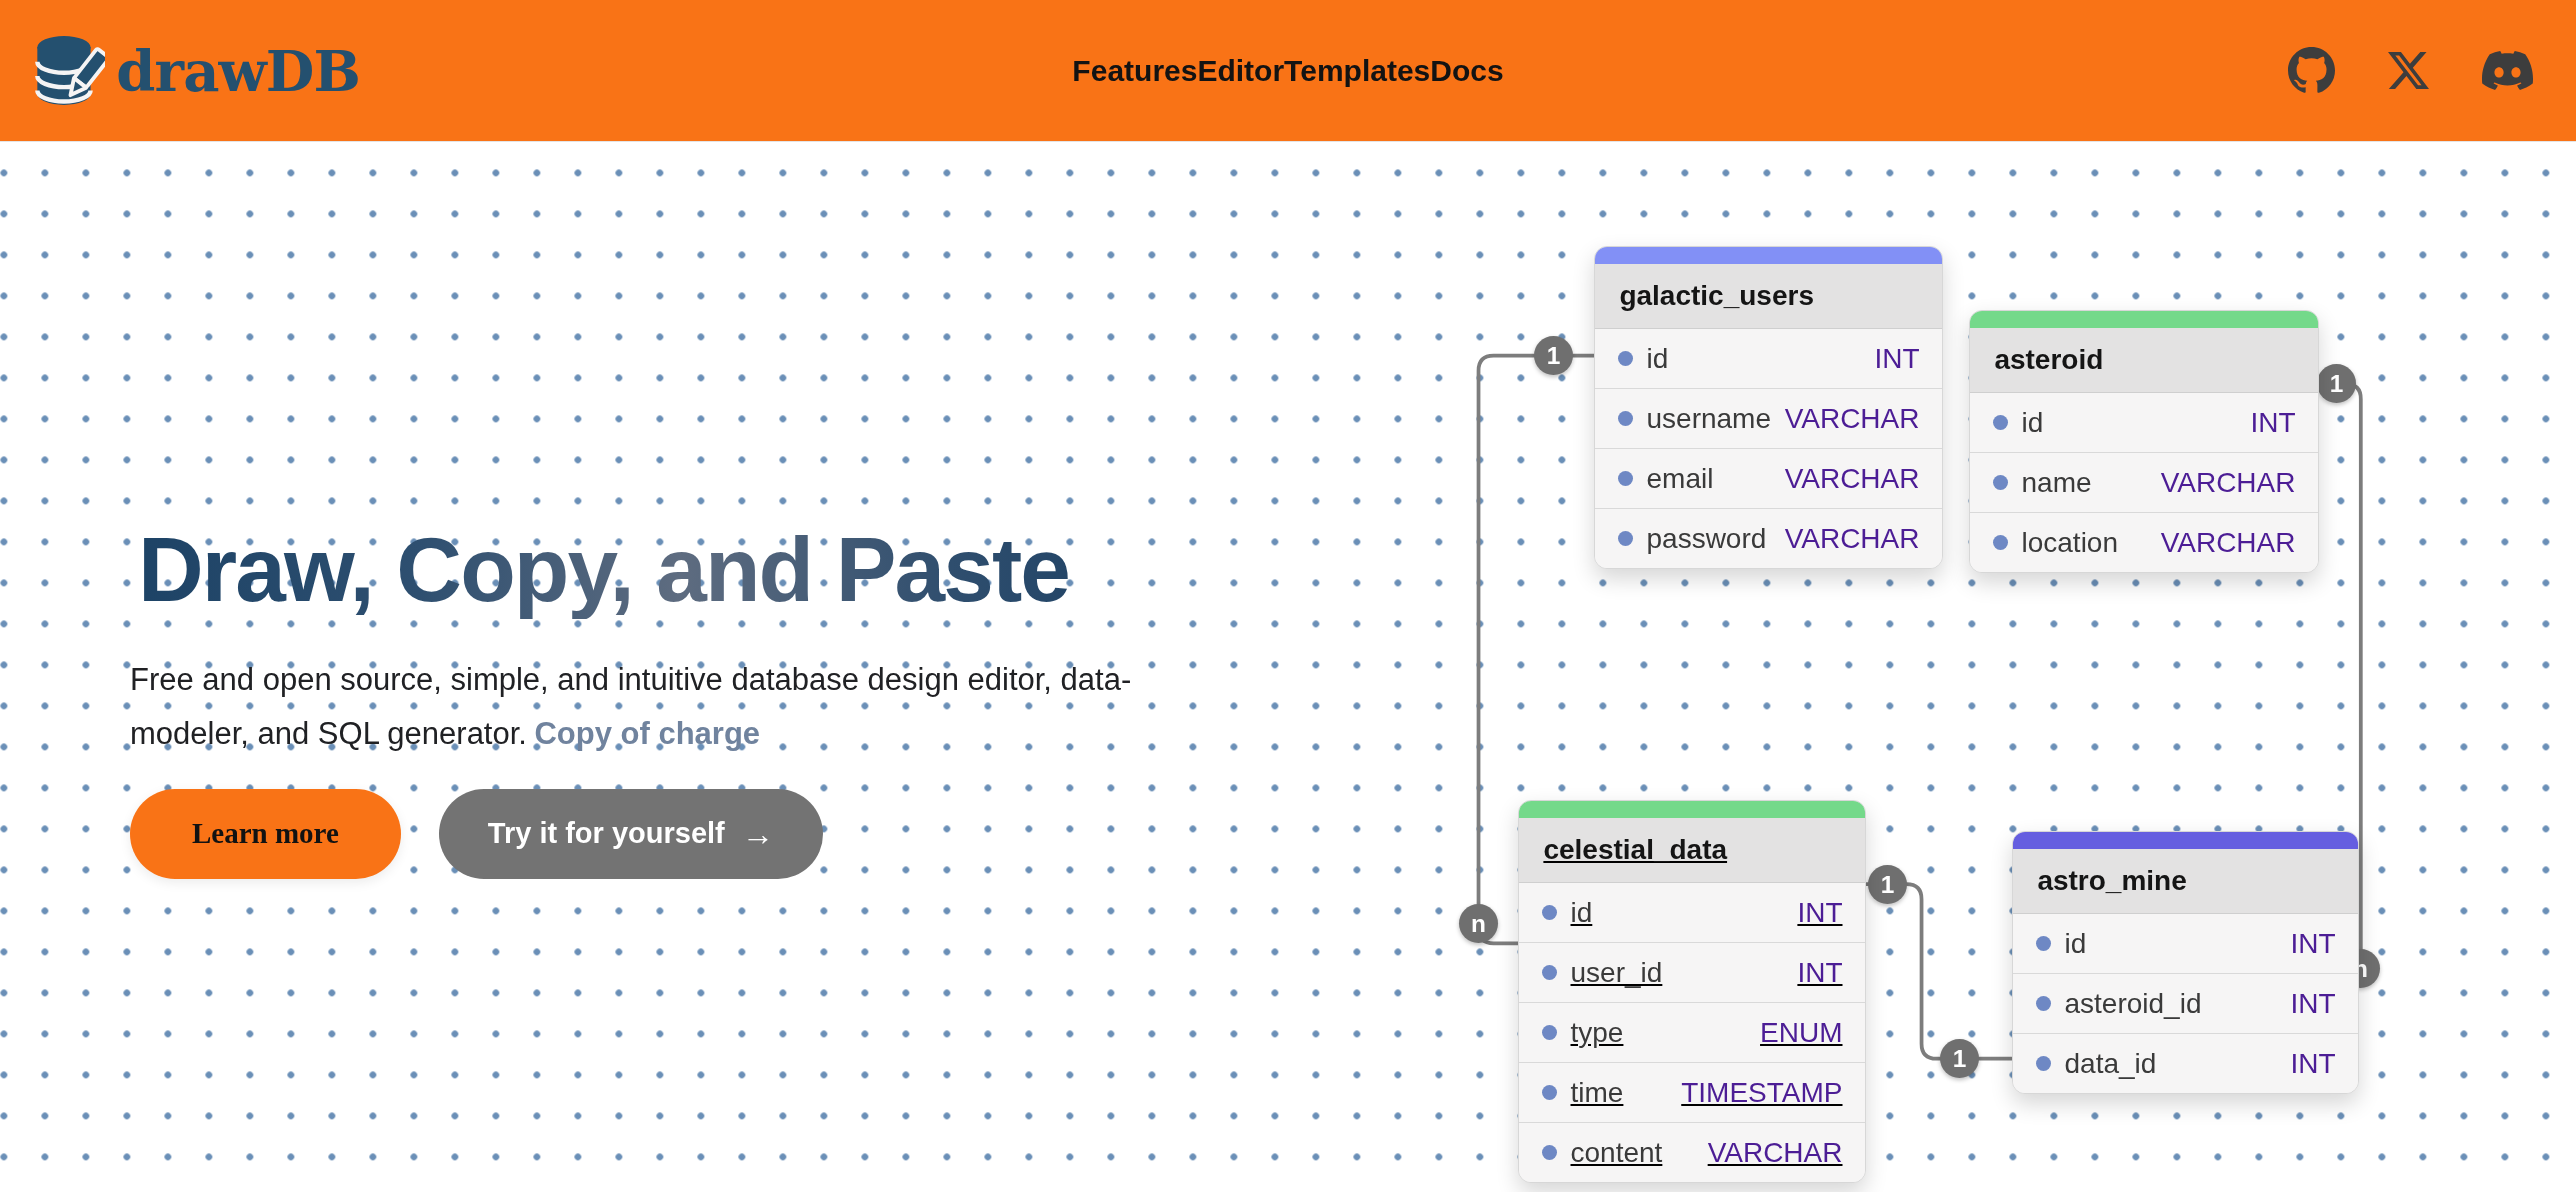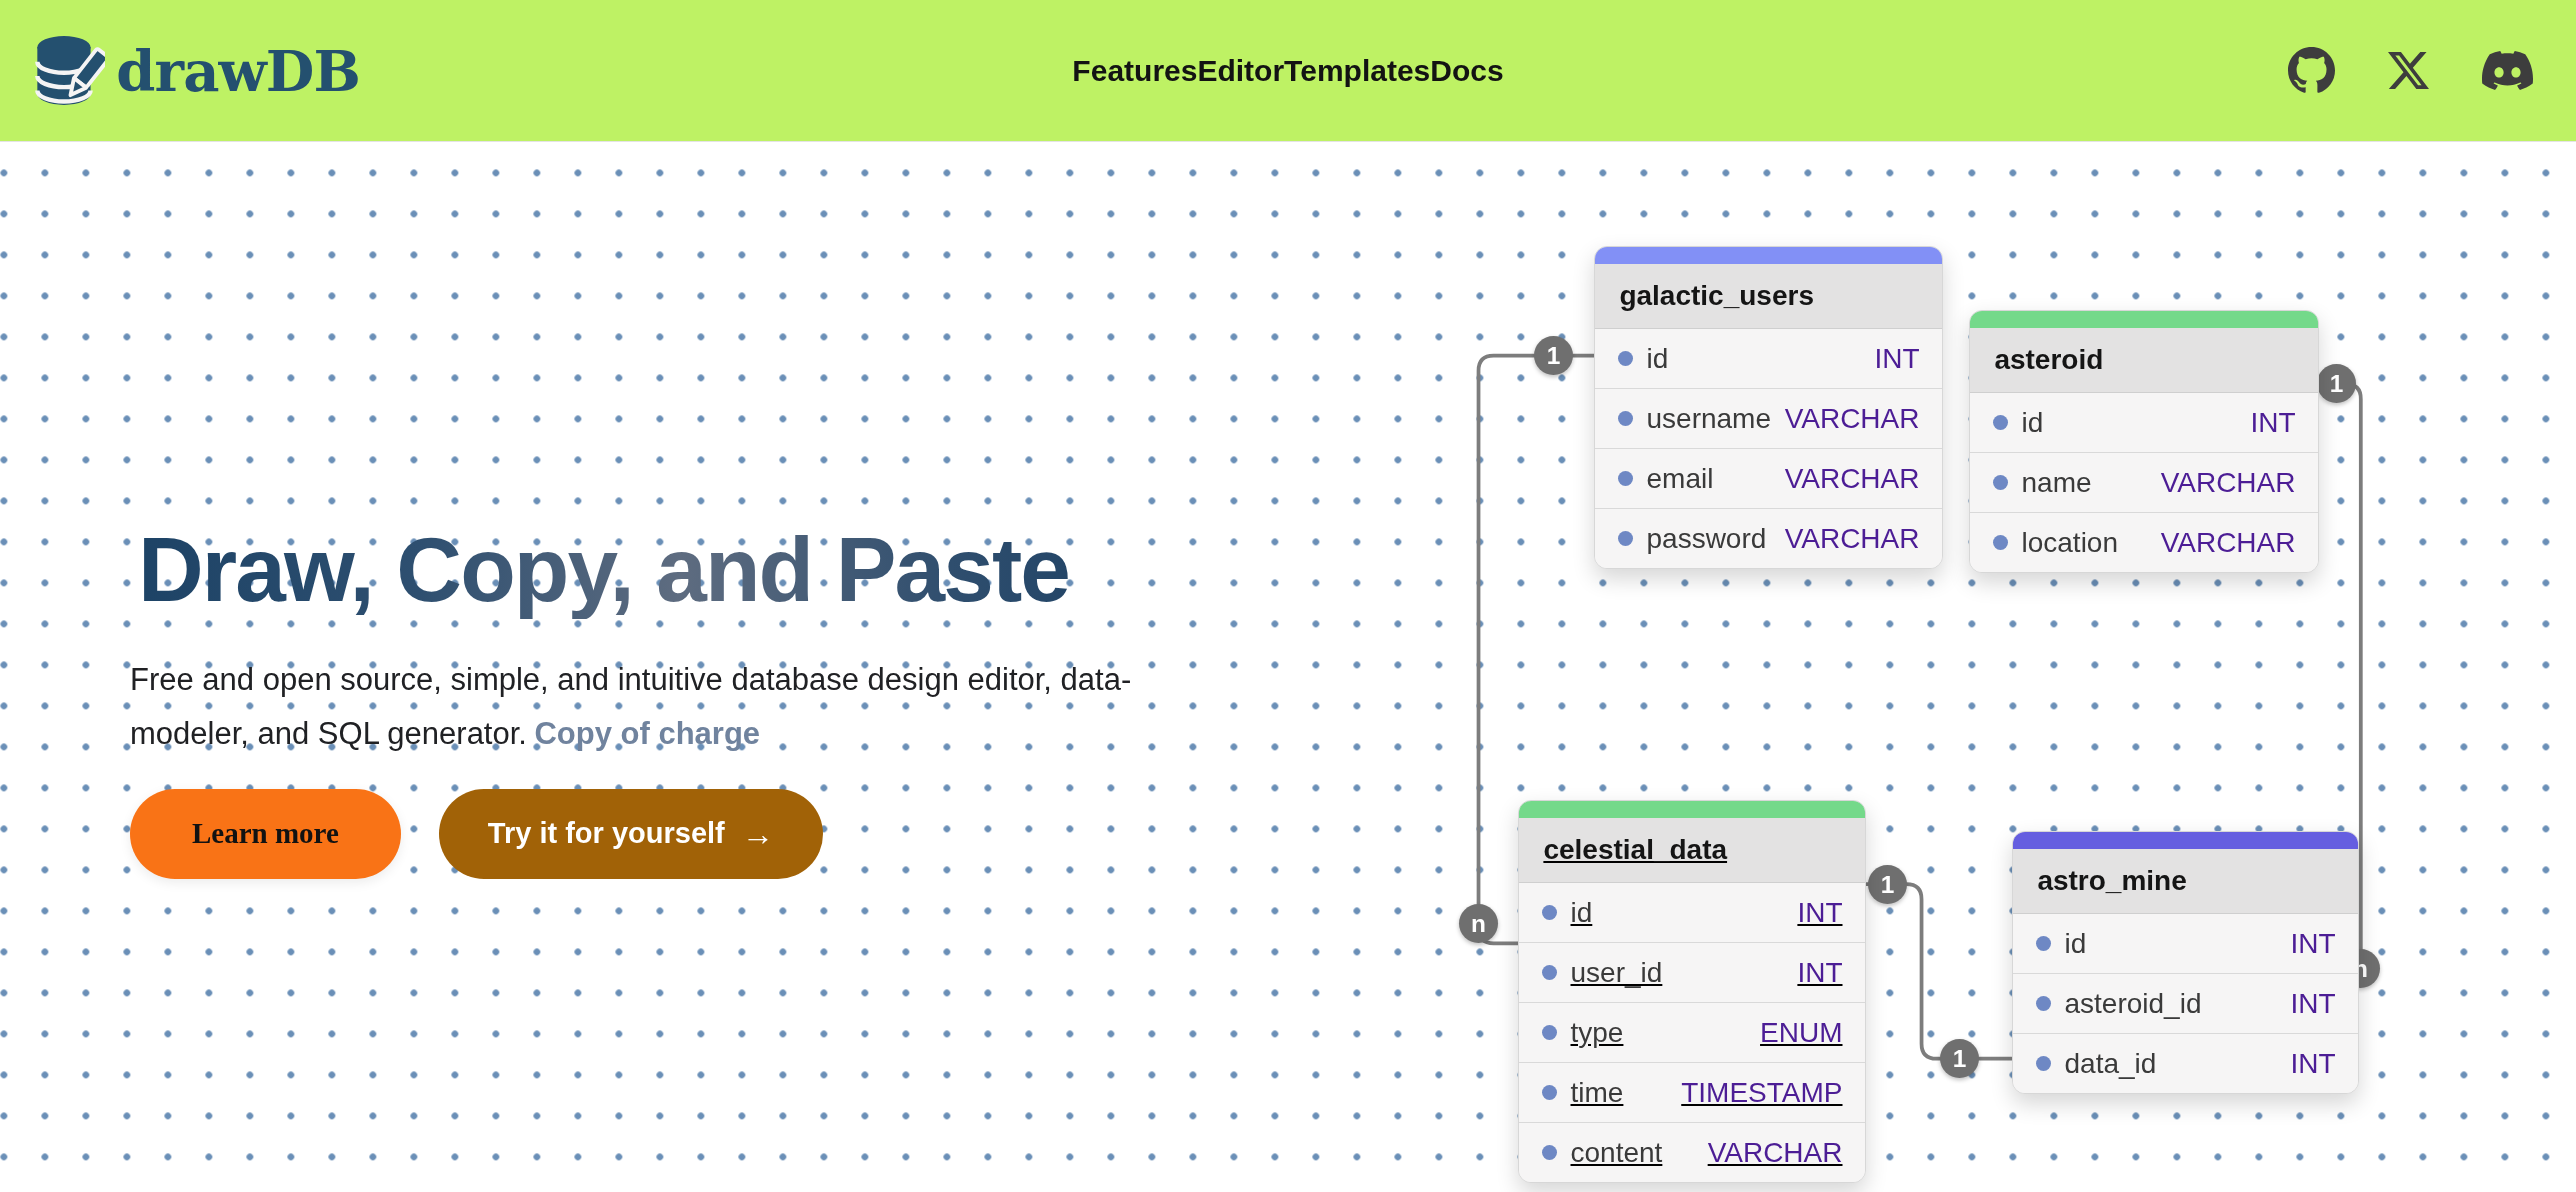--- a/index.html
+++ b/index.html
@@ -2,21 +2,21 @@
 <html style="font-size:15px"><head>
 <meta charset="utf-8">
 <title>drawDB</title>
 <style>
   html,body{margin:0;padding:0;}
   body{width:2576px;height:1192px;overflow:hidden;background:#fff;
        font-family:"Liberation Sans",sans-serif;}
   .page{position:relative;width:2576px;height:1192px;}
 
   
-  .header{position:absolute;top:0;left:0;right:0;height:141px;background:#bef264;
+  .header{position:absolute;top:0;left:0;right:0;height:141px;background:#f97316;
           border-bottom:1.9px solid #e4e4e5;z-index:10;}
   .logo{position:absolute;left:34px;top:0;height:100%;display:flex;align-items:center;gap:11.3px;cursor:pointer;}
   .logo-text{font-family:"DejaVu Serif",serif;font-weight:700;font-size:56px;color:#24506f;letter-spacing:-0.9px;}
   .nav{position:absolute;left:50%;transform:translateX(-50%);top:0;height:100%;
        display:flex;align-items:center;}
   .nav-item{font-size:30px;font-weight:600;color:#131313;text-decoration:none;cursor:pointer;white-space:nowrap;}
   .social{position:absolute;right:43px;top:0;height:100%;display:flex;align-items:center;gap:53px;}
   .social a{display:flex;align-items:center;color:#3d3d3d;cursor:pointer;}
 
   
@@ -31,21 +31,21 @@
      color:#2c4b6b;
      background:linear-gradient(92deg,#1d4366 0%,#2e4f70 25%,#5e6c80 48%,#2f4e6e 72%,#12395e 100%);
      -webkit-background-clip:text;background-clip:text;-webkit-text-fill-color:transparent;}
   .hero-sub{margin:34px 0 0;font-size:31px;line-height:1.73;color:#202124;max-width:1033px;}
   .free{color:#70839e;font-weight:700;margin-left:7.5px;}
   .hero-buttons{display:flex;gap:38px;margin-top:28px;}
   .btn{height:90px;border:none;border-radius:938px;display:inline-flex;align-items:center;
        justify-content:center;font-family:"Liberation Sans",sans-serif;
        font-size:29px;font-weight:600;cursor:pointer;}
   .btn-secondary{background:#f97316;color:#121212;padding:0 62px;box-shadow:0 3.8px 11.3px rgba(0,0,0,.08);font-family:Liberation Serif, serif;}
-  .btn-primary{background:#a16207;color:#ffffff;padding:0 49px;gap:17px;}
+  .btn-primary{background:#737373;color:#ffffff;padding:0 49px;gap:17px;}
   .arrow{font-size:32px;line-height:1;}
 
   
   .table-card{position:absolute;z-index:3;background:#f6f5f5;border:0.9px solid #d7d7d7;
               border-radius:13px;box-shadow:0 9.4px 22.5px rgba(0,0,0,.16);overflow:hidden;}
   .accent-bar{height:17px;}
   .table-title{height:64px;display:flex;align-items:center;padding:0 24.4px;background:#e3e2e2;
                font-size:28px;font-weight:700;color:#151515;border-bottom:0.9px solid #cfcfcf;}
   .field-row{height:59px;display:flex;align-items:center;justify-content:space-between;
              padding:0 22.5px;background:#f6f5f5;}

